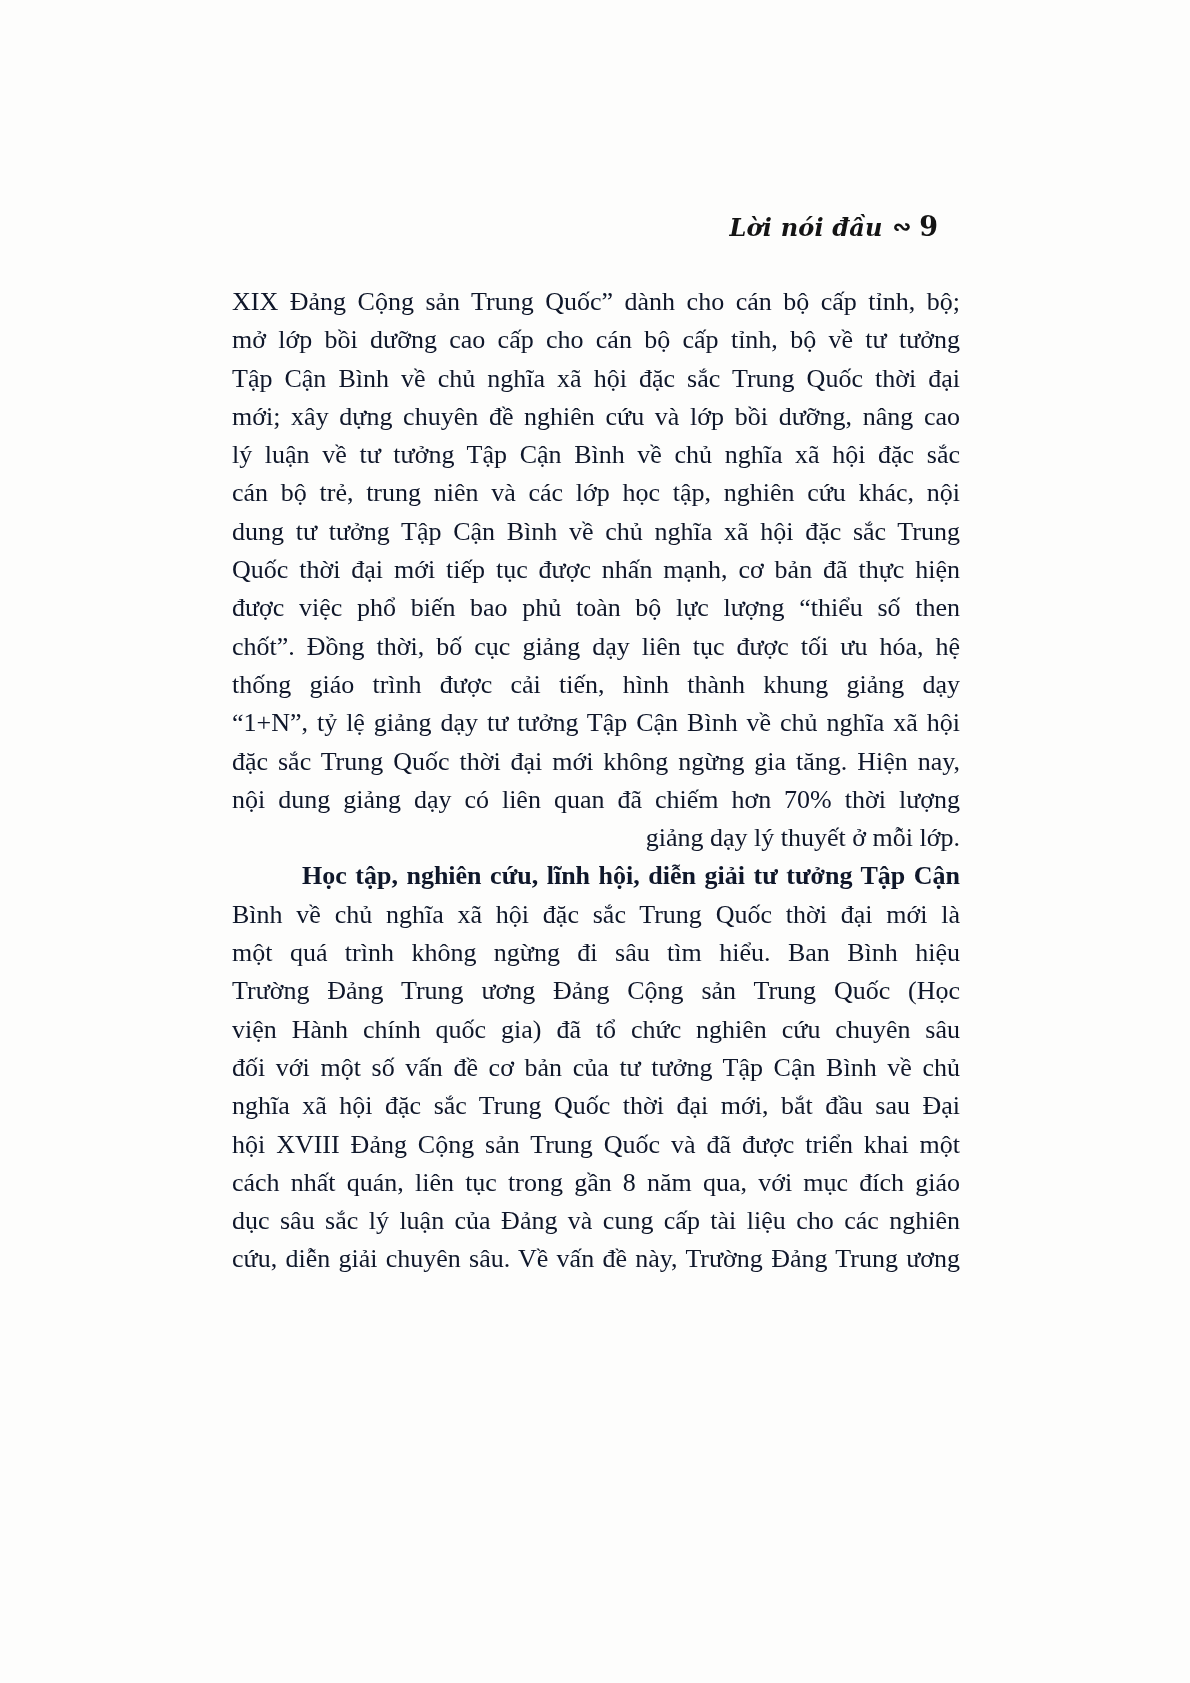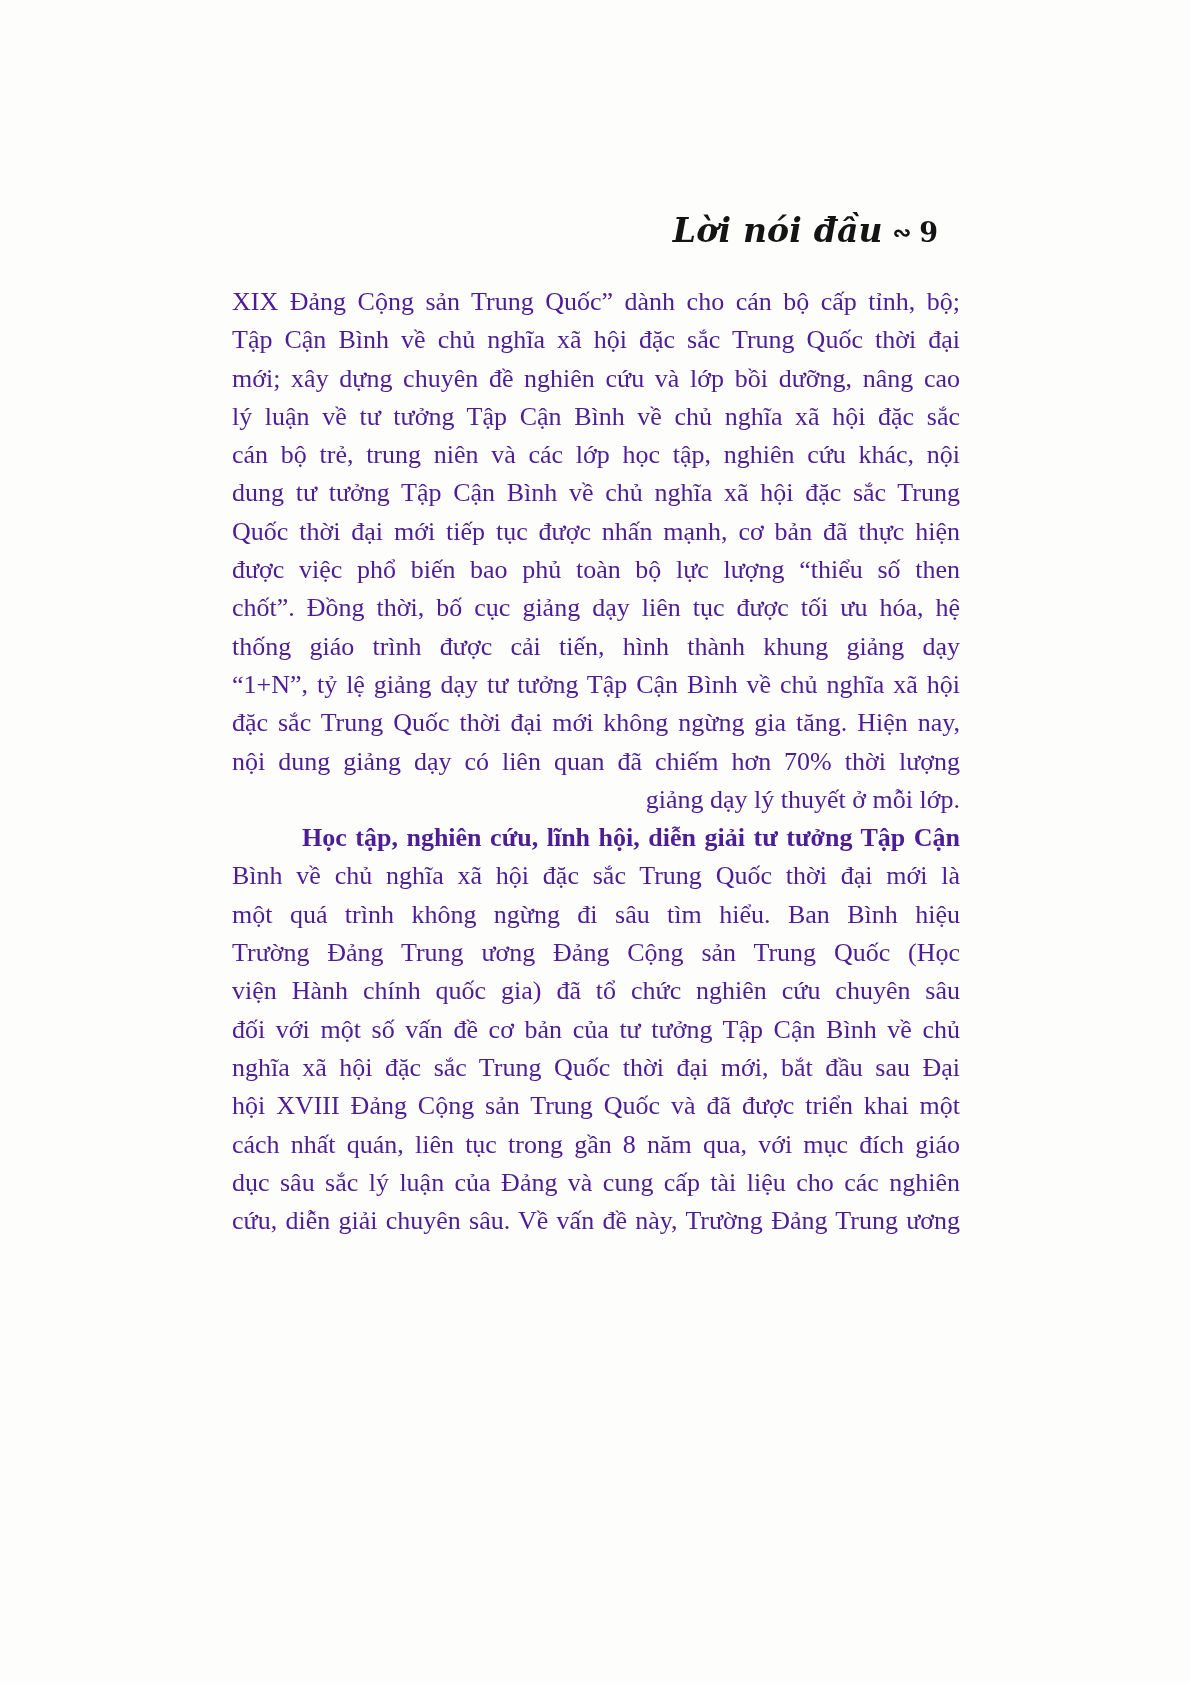--- a/index.html
+++ b/index.html
@@ -17,41 +17,41 @@
   .running-head{
     position:absolute;
     top:211px;left:232px;width:706px;
     text-align:right;
     white-space:nowrap;
     color:#141414;
   }
   .rh-title{
     font-family:"DejaVu Serif","Liberation Serif",serif;
     font-weight:700;font-style:italic;
-    font-size:33px;letter-spacing:.2px;
+    font-size:24px;letter-spacing:.2px;
   }
   .rh-orn{
     display:inline-block;
     font-style:normal;font-weight:700;
     font-size:22px;
     padding:0 8px 0 10px;
     transform:translateY(-2px);
   }
   .rh-num{
     font-family:"DejaVu Serif","Liberation Serif",serif;
     font-weight:700;font-style:normal;
     font-size:27px;
   }
   
   #text-block{
     position:absolute;
     top:283px;left:232px;width:728px;
     font-size:26px;
     line-height:38.3px;
-    color:#4c1d95;
+    color:#0f172a;
   }
   .line{
     height:38.3px;
     overflow:hidden;
     text-align:justify;
   }
   .line:not(.flush)::after{
     content:"";
     display:inline-block;
     width:100%;
@@ -63,20 +63,21 @@
 <body>
 
 <div class="page">
 
   <div class="running-head">
     <span class="rh-title">Lời nói đầu</span><span class="rh-orn">∾</span><span class="rh-num">9</span>
   </div>
 
   <div id="text-block">
       <div class="line">XIX Đảng Cộng sản Trung Quốc” dành cho cán bộ cấp tỉnh, bộ;</div>
+      <div class="line">mở lớp bồi dưỡng cao cấp cho cán bộ cấp tỉnh, bộ về tư tưởng</div>
       <div class="line">Tập Cận Bình về chủ nghĩa xã hội đặc sắc Trung Quốc thời đại</div>
       <div class="line">mới; xây dựng chuyên đề nghiên cứu và lớp bồi dưỡng, nâng cao</div>
       <div class="line">lý luận về tư tưởng Tập Cận Bình về chủ nghĩa xã hội đặc sắc</div>
       <div class="line">cán bộ trẻ, trung niên và các lớp học tập, nghiên cứu khác, nội</div>
       <div class="line">dung tư tưởng Tập Cận Bình về chủ nghĩa xã hội đặc sắc Trung</div>
       <div class="line">Quốc thời đại mới tiếp tục được nhấn mạnh, cơ bản đã thực hiện</div>
       <div class="line">được việc phổ biến bao phủ toàn bộ lực lượng “thiểu số then</div>
       <div class="line">chốt”. Đồng thời, bố cục giảng dạy liên tục được tối ưu hóa, hệ</div>
       <div class="line">thống giáo trình được cải tiến, hình thành khung giảng dạy</div>
       <div class="line">“1+N”, tỷ lệ giảng dạy tư tưởng Tập Cận Bình về chủ nghĩa xã hội</div>

